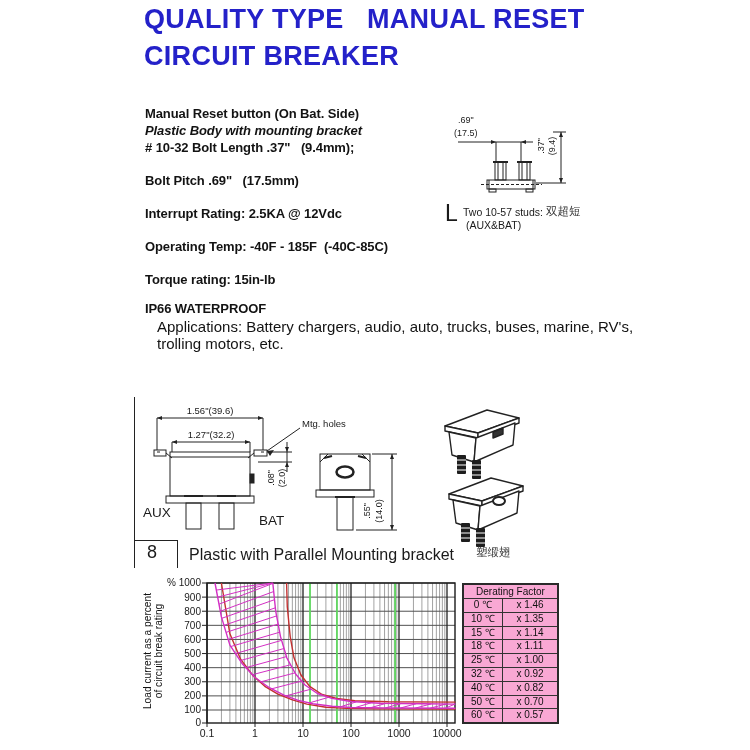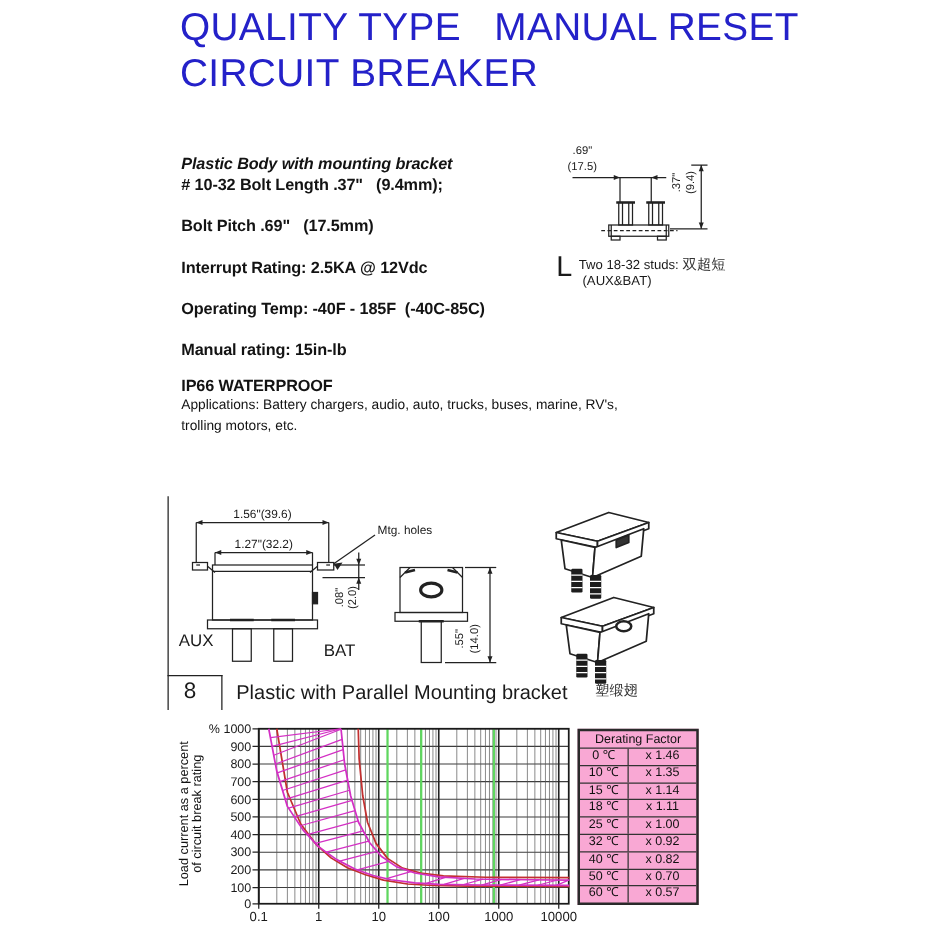--- a/index.html
+++ b/index.html
@@ -1,23 +1,23 @@
 <!DOCTYPE html>
 <html><head>
 <meta charset="utf-8">
 <style>
   html,body{margin:0;padding:0;background:#fff;}
   #page{position:relative;width:750px;height:750px;background:#ffffff;overflow:hidden;
         font-family:"Liberation Sans",sans-serif;color:#1a1a1a;}
   .abs{position:absolute;}
-  .title-line{position:absolute;left:144px;font-weight:normal;font-size:31px;
+  .title-line{position:absolute;left:144px;font-weight:bold;font-size:27px;
               letter-spacing:.3px;color:#2421c9;white-space:pre;text-align:right;}
   .spec{position:absolute;left:145px;font-size:13px;font-weight:bold;white-space:pre;
         letter-spacing:-0.1px;color:#131313;}
-  .spec.normal{font-weight:normal;font-size:11px;letter-spacing:0;}
+  .spec.normal{font-weight:normal;font-size:15px;letter-spacing:0;margin-left:12px;}
   .vline{position:absolute;width:1px;background:#222;}
   .hline{position:absolute;height:1px;background:#222;}
   .small-cap{position:absolute;font-size:10.5px;color:#1a1a1a;white-space:pre;}
   .cn{color:#333;}
   svg text{font-family:"Liberation Sans",sans-serif;fill:#1a1a1a;}
   
   #derating{position:absolute;left:462px;top:583px;width:93px;border:2px solid #2a2a2a;
             background:#f9a8d4;font-size:10px;color:#111;}
   #derating .hdr{height:13px;line-height:13px;text-align:center;border-bottom:1px solid #333;}
   #derating .tr{display:flex;height:12.8px;line-height:12.8px;border-bottom:1px solid #333;}
@@ -30,26 +30,27 @@
           text-align:center;font-size:10.2px;line-height:11px;color:#111;}
 </style>
 </head>
 <body>
 
 <div id="page">
 
   <div class="title-line" style="top:4px;">QUALITY TYPE   MANUAL RESET</div>
   <div class="title-line" style="top:41px;">CIRCUIT BREAKER</div>
 
+  <div class="spec" style="top:106px;">Manual Reset button (On Bat. Side)</div>
   <div class="spec" style="top:123px;font-style:italic;">Plastic Body with mounting bracket</div>
   <div class="spec" style="top:140px;"># 10-32 Bolt Length .37"   (9.4mm);</div>
   <div class="spec" style="top:173px;">Bolt Pitch .69"   (17.5mm)</div>
   <div class="spec" style="top:206px;">Interrupt Rating: 2.5KA @ 12Vdc</div>
   <div class="spec" style="top:239px;">Operating Temp: -40F - 185F  (-40C-85C)</div>
-  <div class="spec" style="top:272px;">Manual rating: 15in-lb</div>
+  <div class="spec" style="top:272px;">Torque rating: 15in-lb</div>
   <div class="spec" style="top:301px;">IP66 WATERPROOF</div>
   <div class="spec normal" style="top:318px;">Applications: Battery chargers, audio, auto, trucks, buses, marine, RV's,</div>
   <div class="spec normal" style="top:335px;">trolling motors, etc.</div>
 
   <svg class="abs" style="left:443px;top:96px;" width="125" height="110" viewBox="0 0 125 110">
     <g stroke="#222" stroke-width="1" fill="none">
       <line x1="15" y1="46" x2="90" y2="46"></line>
       <line x1="53" y1="46" x2="53" y2="66"></line>
       <line x1="78" y1="46" x2="78" y2="66"></line>
       <line x1="118" y1="36" x2="118" y2="87"></line>
@@ -78,21 +79,21 @@
       <path d="M118,36 l-2,5 h4 z"></path>
         <path d="M118,87 l-2,-5 h4 z"></path>
     </g>
     <text x="15" y="27" font-size="9">.69"</text>
     <text x="11" y="40" font-size="9">(17.5)</text>
     <text x="101" y="50" font-size="9" transform="rotate(-90 101 50)" text-anchor="middle">.37"</text>
     <text x="112" y="50" font-size="9" transform="rotate(-90 112 50)" text-anchor="middle">(9.4)</text>
   </svg>
 
   <div class="abs" style="left:445px;top:200px;font-size:23px;">L</div>
-  <div class="small-cap" style="left:463px;top:206px;">Two 18-32 studs:</div>
+  <div class="small-cap" style="left:463px;top:206px;">Two 10-57 studs:</div>
   <div class="small-cap cn" style="left:546px;top:204px;font-size:11.5px;">双超短</div>
   <div class="small-cap" style="left:466px;top:219px;">(AUX&amp;BAT)</div>
 
   <div class="vline" style="left:134px;top:397px;height:171px;"></div>
   <div class="hline" style="left:134px;top:540px;width:44px;"></div>
   <div class="vline" style="left:177px;top:540px;height:28px;"></div>
 
   <svg class="abs" style="left:140px;top:398px;" width="330" height="142" viewBox="0 0 330 142">
     <g stroke="#222" stroke-width="1" fill="none">
 

